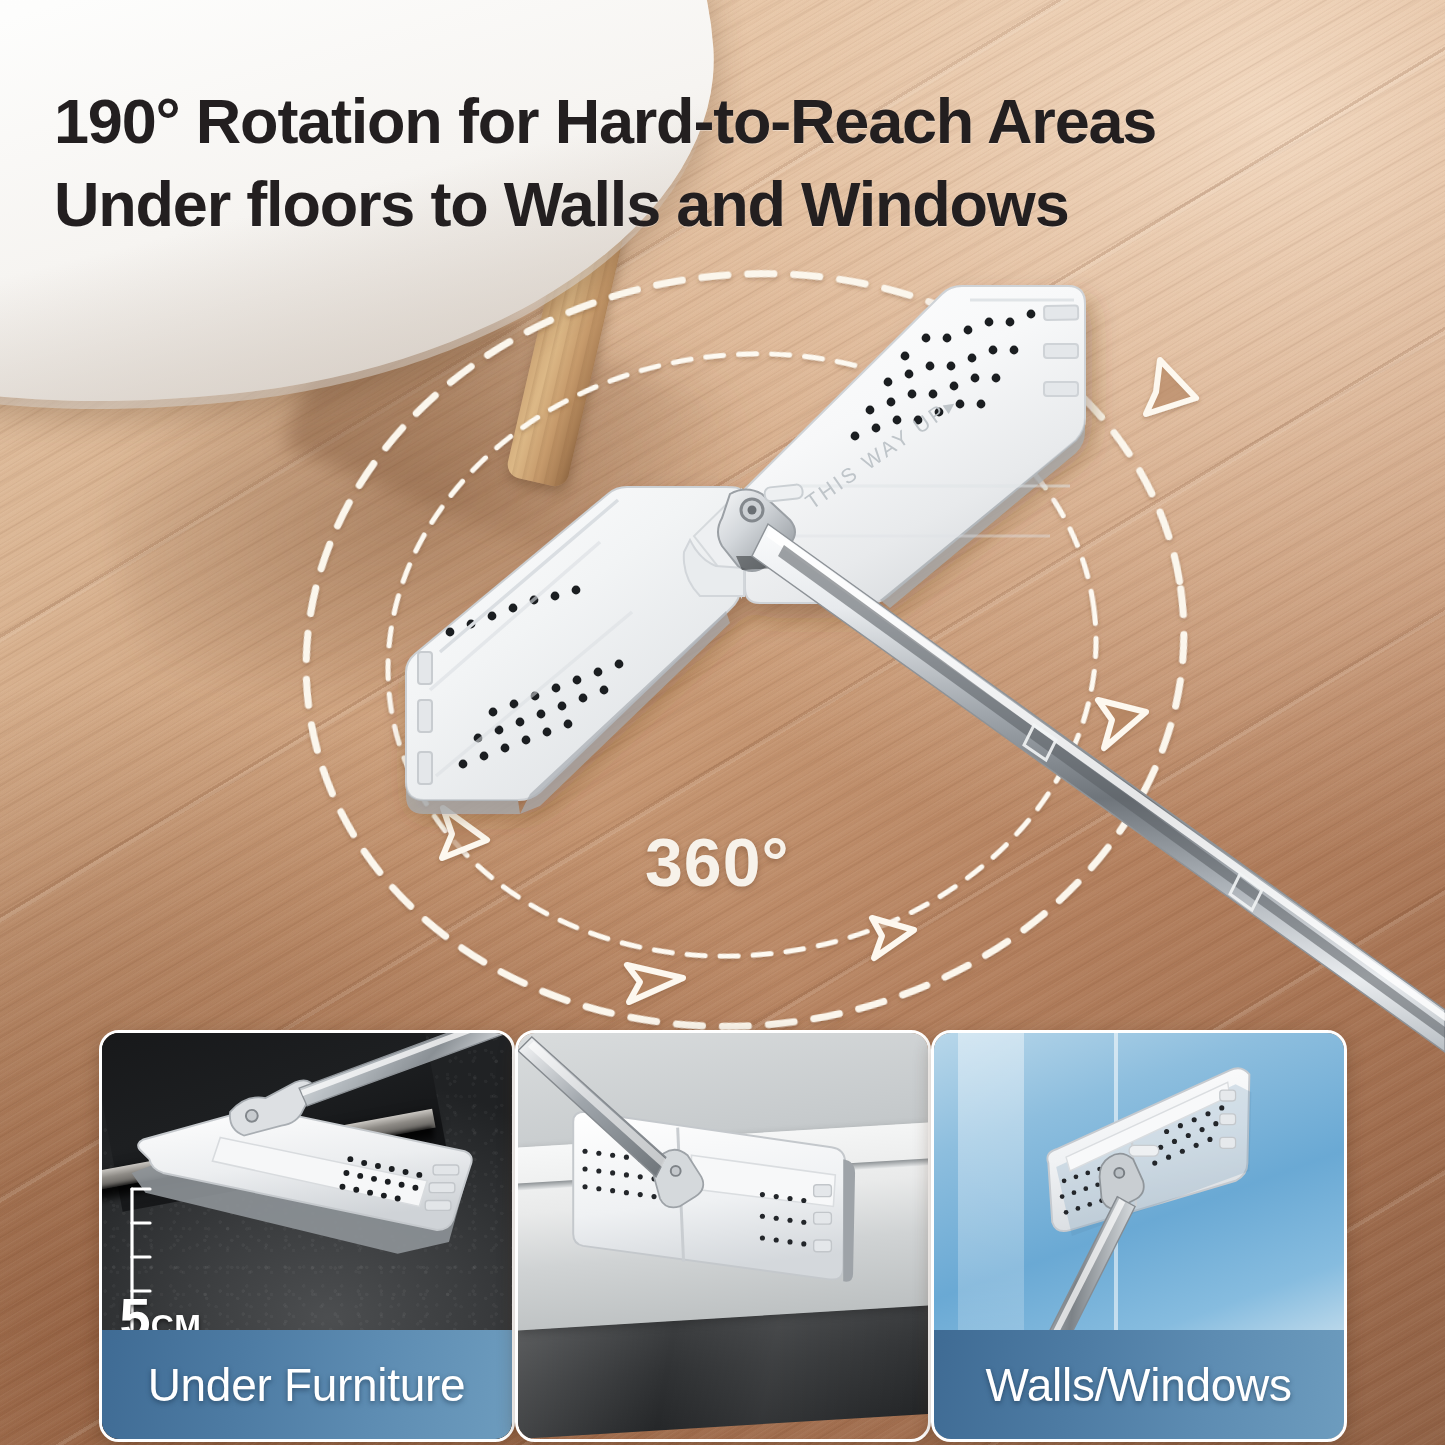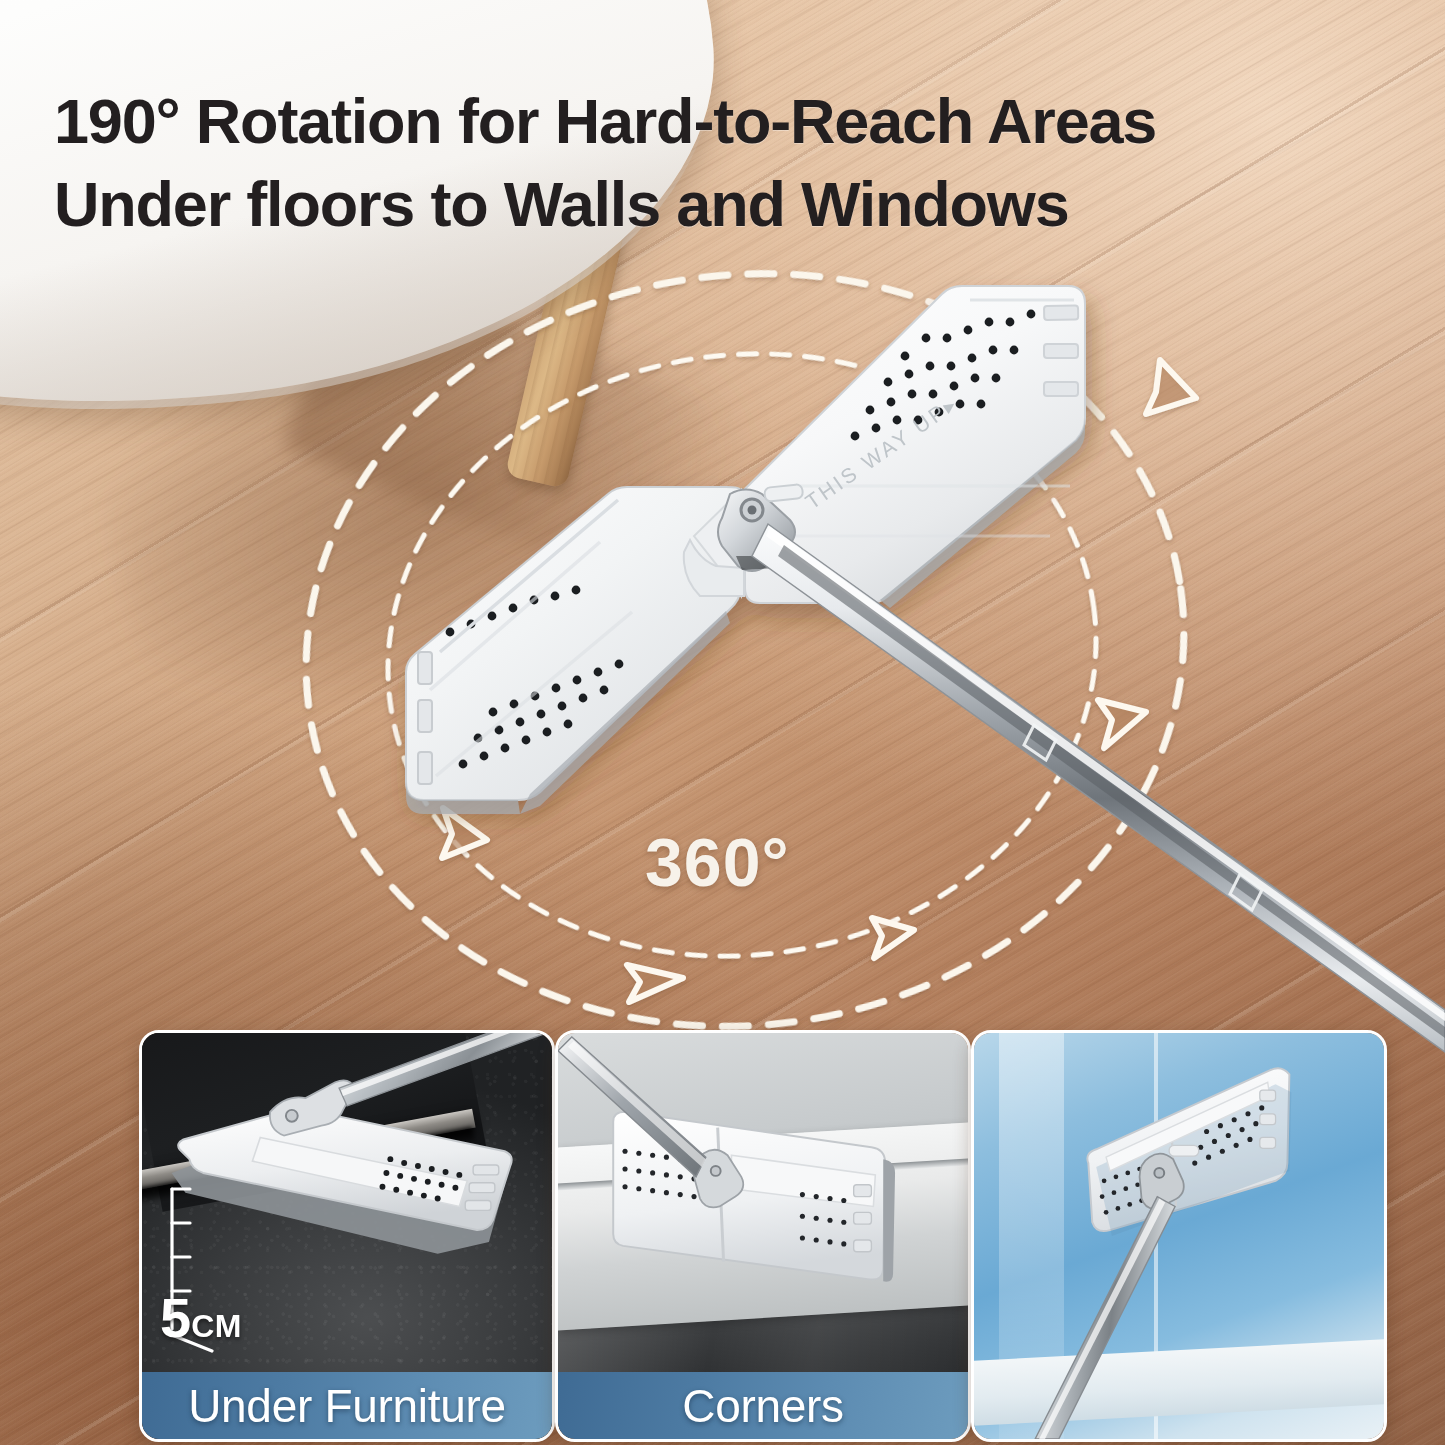--- a/index.html
+++ b/index.html
@@ -144,21 +144,21 @@
     position:absolute;left:645px;top:823px;
     font-size:68px;font-weight:bold;
     color:#f7f2ea;
     letter-spacing:1px;
     text-shadow:0 2px 6px rgba(92,56,30,.40);
   }
 
   
   .panels{
     position:absolute;left:0;top:1022px;width:1445px;height:423px;
-    display:flex;justify-content:flex-end;
+    display:flex;justify-content:center;
     padding:8px 58px;box-sizing:border-box;
   }
   .panel{
     position:relative;
     width:416px;height:412px;
     border-radius:20px;
     border:3px solid #ffffff;
     overflow:hidden;
     box-shadow:0 6px 18px rgba(70,42,22,.32);
     box-sizing:border-box;
@@ -245,21 +245,21 @@
     background:rgba(255,255,255,.55);
   }
   .p3-sill{
     position:absolute;left:0;bottom:6%;width:100%;height:16%;
     background:linear-gradient(180deg,#f2f6f8 0%,#e2ebf0 58%,#cfdde5 100%);
     transform:skewY(-3deg);
   }
 
   .panel-label{
     position:absolute;left:0;right:0;bottom:0;
-    height:67px;
+    height:109px;
     display:flex;align-items:center;justify-content:center;
     background:linear-gradient(100deg,#3f6b94 0%,#4d7ba3 34%,#5d8cb2 66%,#6d9cbe 100%);
     color:#ffffff;
     font-size:46px;
     letter-spacing:-.3px;
     text-shadow:0 2px 5px rgba(20,44,68,.55);
     border-radius:0 0 16px 16px;
   }
 
   
@@ -641,21 +641,20 @@
 
           <g>
             <path d="M 148,122 Q 160,114 172,124 L 186,146 Q 192,158 180,166
                      L 164,176 Q 150,180 144,168 L 138,146 Q 136,130 148,122 Z" fill="#d5d9dc" stroke="#9ea3a8" stroke-width="1.8"></path>
             <circle cx="160" cy="140" r="5" fill="#c4c8cc" stroke="#7e8388" stroke-width="2"></circle>
           </g>
           <path d="M 150,126 L 14,4 L 0,18 L 140,146 Z" fill="url(#p2chrome)" stroke="#868b90" stroke-width="1.4"></path>
           <path d="M 150,128 L 16,8 L 10,14 L 146,136 Z" fill="#ffffff" opacity=".6"></path>
         </svg>
       </div>
-      <div class="panel-label">Corners</div>
     </div>
 
     <div class="panel">
       <div class="panel-photo">
         <div class="p3-bg"></div>
         <div class="p3-glass-band"></div>
         <div class="p3-glass-band2"></div>
         <div class="p3-sill"></div>
 
         <svg viewBox="0 0 416 412" style="position:absolute;inset:0;width:100%;height:100%;">
@@ -724,16 +723,17 @@
             <path d="M 178,126 Q 190,118 202,128 L 212,150 Q 216,164 202,170
                      L 186,178 Q 174,180 170,168 L 168,146 Q 168,132 178,126 Z" fill="#c9ced2" stroke="#90969b" stroke-width="1.8"></path>
             <circle cx="188" cy="142" r="5" fill="#b9bfc4" stroke="#787e83" stroke-width="2"></circle>
             <rect x="198" y="114" width="30" height="11" rx="5" fill="#eef0f2" stroke="#c8ccd0" stroke-width="1.4"></rect>
           </g>
 
           <path d="M 186,166 L 62,412 L 86,412 L 204,176 Z" fill="url(#p3chrome)" stroke="#868b90" stroke-width="1.4"></path>
           <path d="M 188,168 L 66,412 L 72,412 L 194,172 Z" fill="#ffffff" opacity=".72"></path>
         </svg>
       </div>
+      <div class="panel-label">Walls/Windows</div>
     </div>
 
   </div>
 </div>
 
 </body></html>

